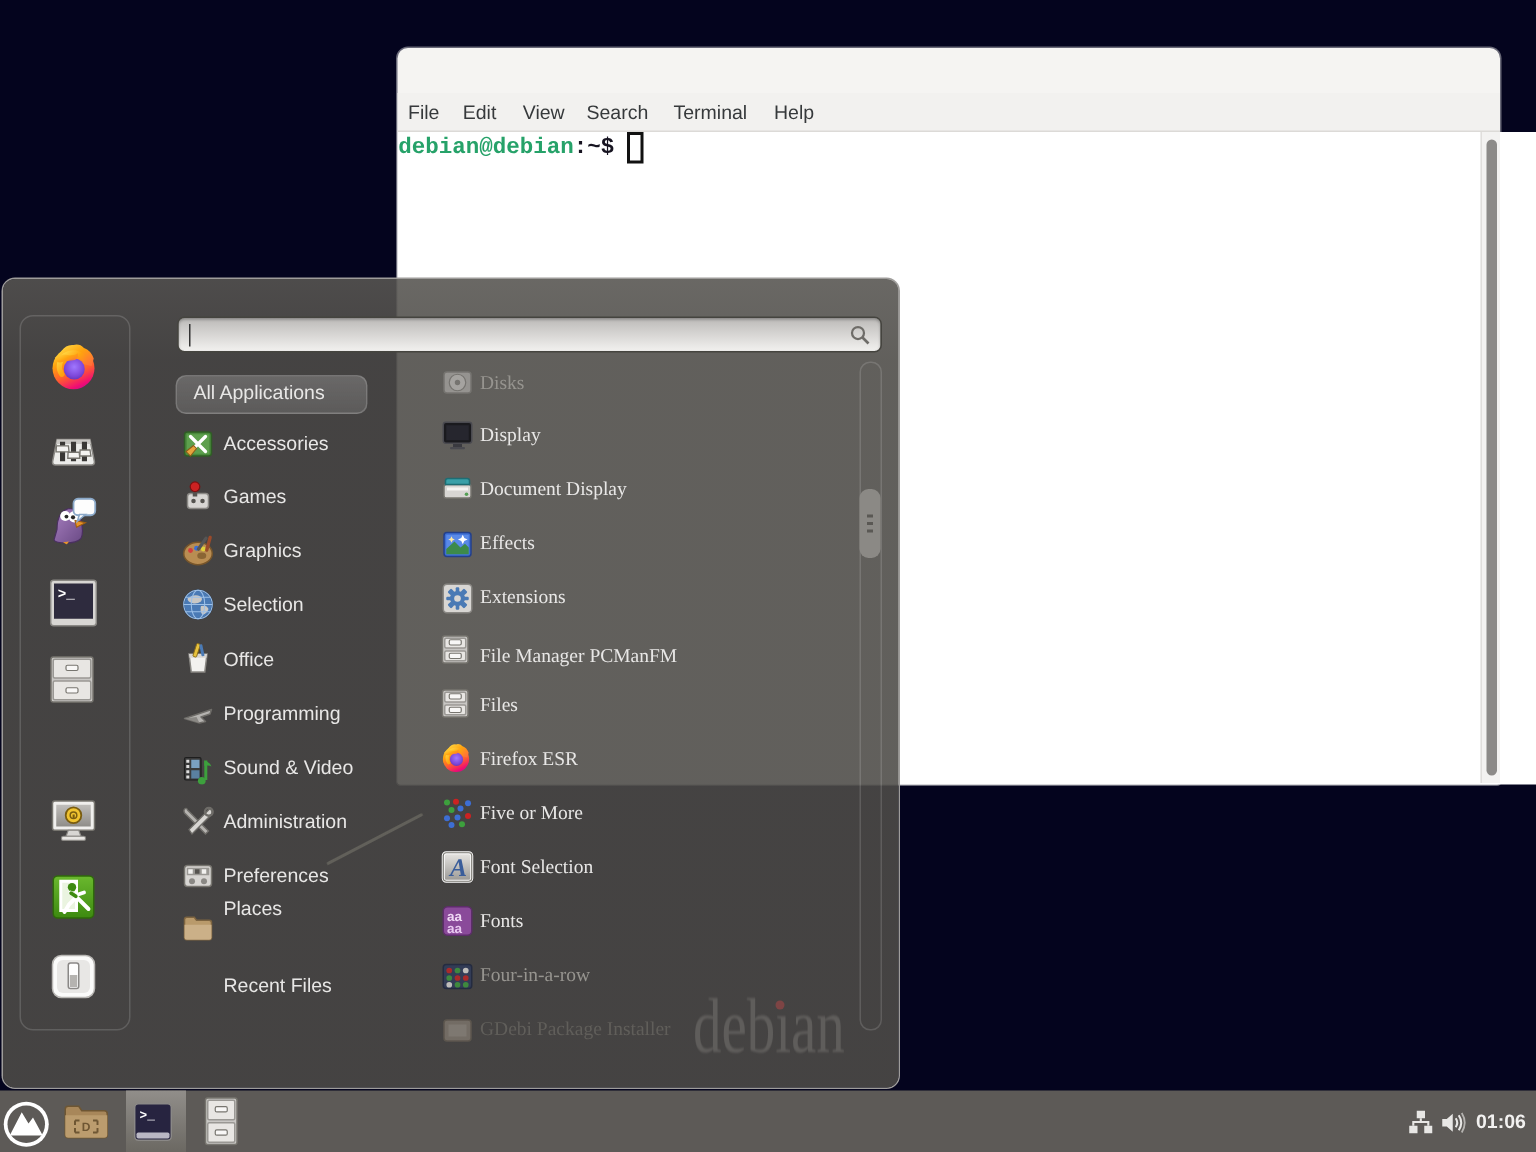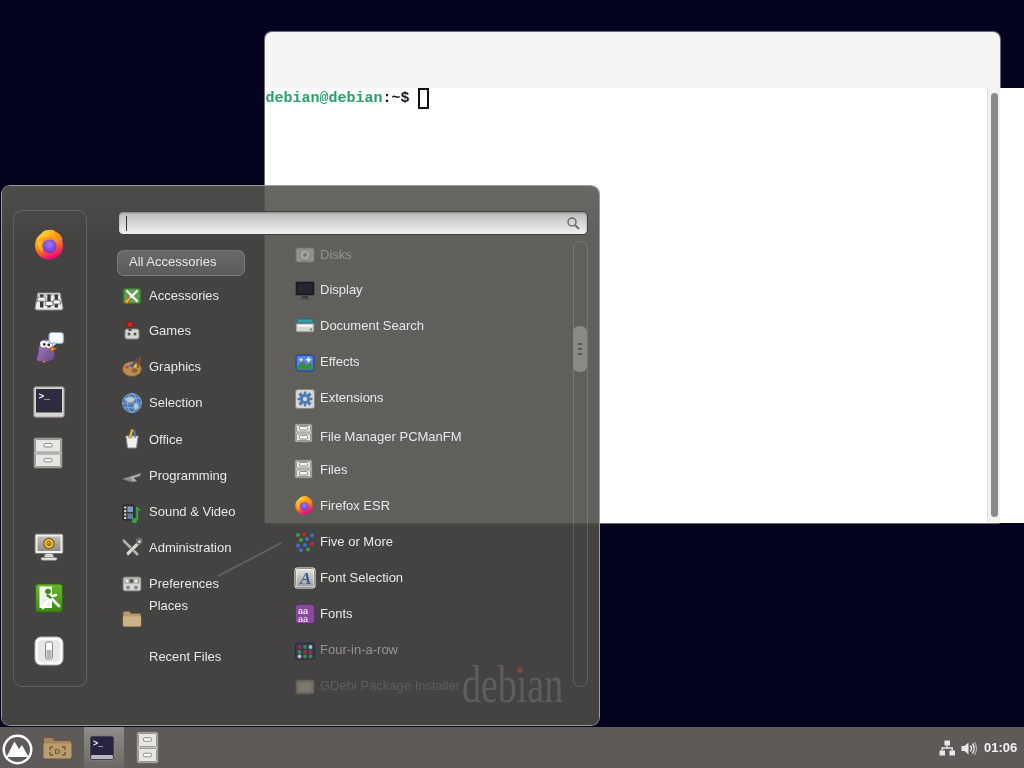--- a/index.html
+++ b/index.html
@@ -21,39 +21,47 @@
 .wbtn{position:absolute;top:13px;}
 .menu{position:absolute;left:2px;top:186px;width:597px;height:539px;background:linear-gradient(rgba(87,85,81,0.89), rgba(77,75,71,0.885) 55px, rgba(77,75,71,0.885));box-shadow:0 0 0 1px #9e9c9a;border-radius:8px;}
 .wm{position:absolute;left:460px;top:473px;font-family:"Liberation Serif",serif;font-size:52px;line-height:52px;color:#5f5d5b;filter:blur(0.7px);transform:scaleX(0.73);transform-origin:left top;white-space:pre;}
 .wmdot{position:absolute;left:515px;top:480.5px;width:6px;height:6px;border-radius:50%;background:#7d4444;}
 .sidebox{position:absolute;left:11px;top:24px;width:74px;height:477px;border:1px solid rgba(255,255,255,0.15);border-radius:9px;}
 .searchbox{position:absolute;left:116px;top:25px;width:470px;height:24px;border-radius:5px;background:linear-gradient(#bcbab8,#f2f1ef);border:1px solid #45443f;box-shadow:inset 0 1px 2px rgba(0,0,0,0.3);}
 .scursor{position:absolute;left:6.5px;top:4px;width:1px;height:15px;background:#333;}
 .sglass{position:absolute;right:6px;top:4px;width:15px;height:15px;}
 .cathl{position:absolute;left:115px;top:64px;width:128px;height:26px;background:linear-gradient(rgba(255,255,255,0.20),rgba(255,255,255,0.13));border:1px solid rgba(255,255,255,0.16);border-radius:7px;}
 .cat{position:absolute;left:147px;font-size:13px;color:#e8e7e6;line-height:16px;}
-.app{position:absolute;left:318px;font-size:13px;color:#e8e7e6;line-height:16px;}
+.app{position:absolute;left:318px;font-size:13px;color:#e8e7e6;line-height:16px;font-family:Liberation Serif, serif;}
 .dim{color:#96948f;}
 .vdim{color:#605e5a;}
 .ic{position:absolute;}
 .ic svg,.wbtn svg,.tb svg,.sglass svg{display:block;}
 .ascroll{position:absolute;left:571px;top:55px;width:15px;height:446px;border:1px solid rgba(255,255,255,0.14);border-radius:7px;}
 .athumb{position:absolute;left:571px;top:140px;width:14px;height:46px;background:#8b8985;border-radius:6px;}
 .athumb i{position:absolute;left:5px;width:4px;height:2px;background:#5a5854;}
 .ptrline{position:absolute;left:216px;top:389px;width:72px;height:2.4px;background:rgba(200,200,172,0.22);filter:blur(0.4px);transform:rotate(-27.5deg);transform-origin:left center;border-radius:2px;}
 .taskbar{position:absolute;left:0;top:727px;width:1024px;height:41px;background:#5d5a57;}
 .tbhl{position:absolute;left:84px;top:0;width:40px;height:41px;background:linear-gradient(#918e8a,#6b6862);}
 .clock{position:absolute;left:984px;top:0;line-height:41px;font-size:13px;font-weight:bold;color:#f2f1f0;}
 .tb{position:absolute;}
 </style>
 </head>
 <body>
 <div class="desktop"></div>
 
 <div class="term">
+  <div class="menubar">
+    <span style="left:7px;">File</span>
+    <span style="left:43.5px;">Edit</span>
+    <span style="left:83.5px;">View</span>
+    <span style="left:126px;">Search</span>
+    <span style="left:184px;">Terminal</span>
+    <span style="left:251px;">Help</span>
+  </div>
   <div class="tcontent">
     <div class="prompt"><b>debian@debian</b>:~$</div>
     <div class="cursor"></div>
   </div>
   <div class="tscroll">
       <div class="tthumb"></div>
     </div>
 </div>
 
 <div class="menu">
@@ -288,21 +296,21 @@
 </svg>
     </div>
 <div class="cat" style="top:390px;">Preferences</div>
 <div class="ic" style="left:119px;top:422px;width:22px;height:22px;">
       <svg width="22" height="22" viewBox="0 0 22 22">
 <path d="M 2 5 Q 2 3.5 3.5 3.5 L 8.5 3.5 L 10 5.5 L 18.5 5.5 Q 20 5.5 20 7 L 20 17 Q 20 18.5 18.5 18.5 L 3.5 18.5 Q 2 18.5 2 17 Z" fill="#b99a6b" stroke="#7d6440" stroke-width="1"></path>
 <path d="M 2 8.5 L 20 8.5 L 20 17 Q 20 18.5 18.5 18.5 L 3.5 18.5 Q 2 18.5 2 17 Z" fill="#cbb088"></path>
 </svg>
     </div>
 <div class="cat" style="top:412px;">Places</div>
-<div class="cat" style="left:127px;top:68px;">All Accessories</div>
+<div class="cat" style="left:127px;top:68px;">All Applications</div>
 <div class="cat" style="top:463px;">Recent Files</div>
 <div class="ic" style="left:292px;top:58px;width:22px;height:22px;">
       <svg width="22" height="22" viewBox="0 0 22 22">
 <g opacity="0.5">
           <rect x="2" y="4" width="18" height="14" rx="2" fill="#c9c7c4" stroke="#8a8884" stroke-width="1"></rect>
 <circle cx="11" cy="11" r="5.5" fill="#e8e6e3" stroke="#8a8884" stroke-width="0.8"></circle>
 <circle cx="11" cy="11" r="1.8" fill="#8a8884"></circle>
         </g>
 </svg>
     </div>
@@ -317,21 +325,21 @@
     </div>
 <div class="app" style="top:96px;">Display</div>
 <div class="ic" style="left:292px;top:129px;width:22px;height:22px;">
       <svg width="22" height="22" viewBox="0 0 22 22">
 <rect x="2" y="8" width="18" height="9" rx="1.5" fill="#d8d6d3" stroke="#77756f" stroke-width="1"></rect>
 <path d="M 3 8 L 19 8 L 19 5.5 Q 19 4 17.5 4 L 4.5 4 Q 3 4 3 5.5 Z" fill="#3aa0a8" stroke="#1f6d73" stroke-width="1"></path>
 <rect x="4" y="10" width="14" height="2" fill="#f5f4f2"></rect>
 <circle cx="17" cy="14.5" r="1.2" fill="#55a055"></circle>
 </svg>
     </div>
-<div class="app" style="top:132px;">Document Search</div>
+<div class="app" style="top:132px;">Document Display</div>
 <div class="ic" style="left:292px;top:166px;width:22px;height:22px;">
       <svg width="22" height="22" viewBox="0 0 22 22">
 <rect x="2" y="3" width="18" height="16" rx="2" fill="#3d6ed4" stroke="#24408a" stroke-width="1"></rect>
 <rect x="3.5" y="4.5" width="15" height="13" fill="#5a8ae8"></rect>
 <path d="M 3.5 14 L 9 9 L 13 13 L 16 10.5 L 18.5 13 L 18.5 17.5 L 3.5 17.5 Z" fill="#3d8a4a"></path>
 <path d="M 14.5 4.5 l 1 2.2 l 2.2 1 l -2.2 1 l -1 2.2 l -1 -2.2 l -2.2 -1 l 2.2 -1 Z" fill="#ffffff"></path>
 <path d="M 7 5.5 l 0.7 1.5 l 1.5 0.7 l -1.5 0.7 l -0.7 1.5 l -0.7 -1.5 l -1.5 -0.7 l 1.5 -0.7 Z" fill="#ffe8a0"></path>
 </svg>
     </div>
 <div class="app" style="top:168px;">Effects</div>

